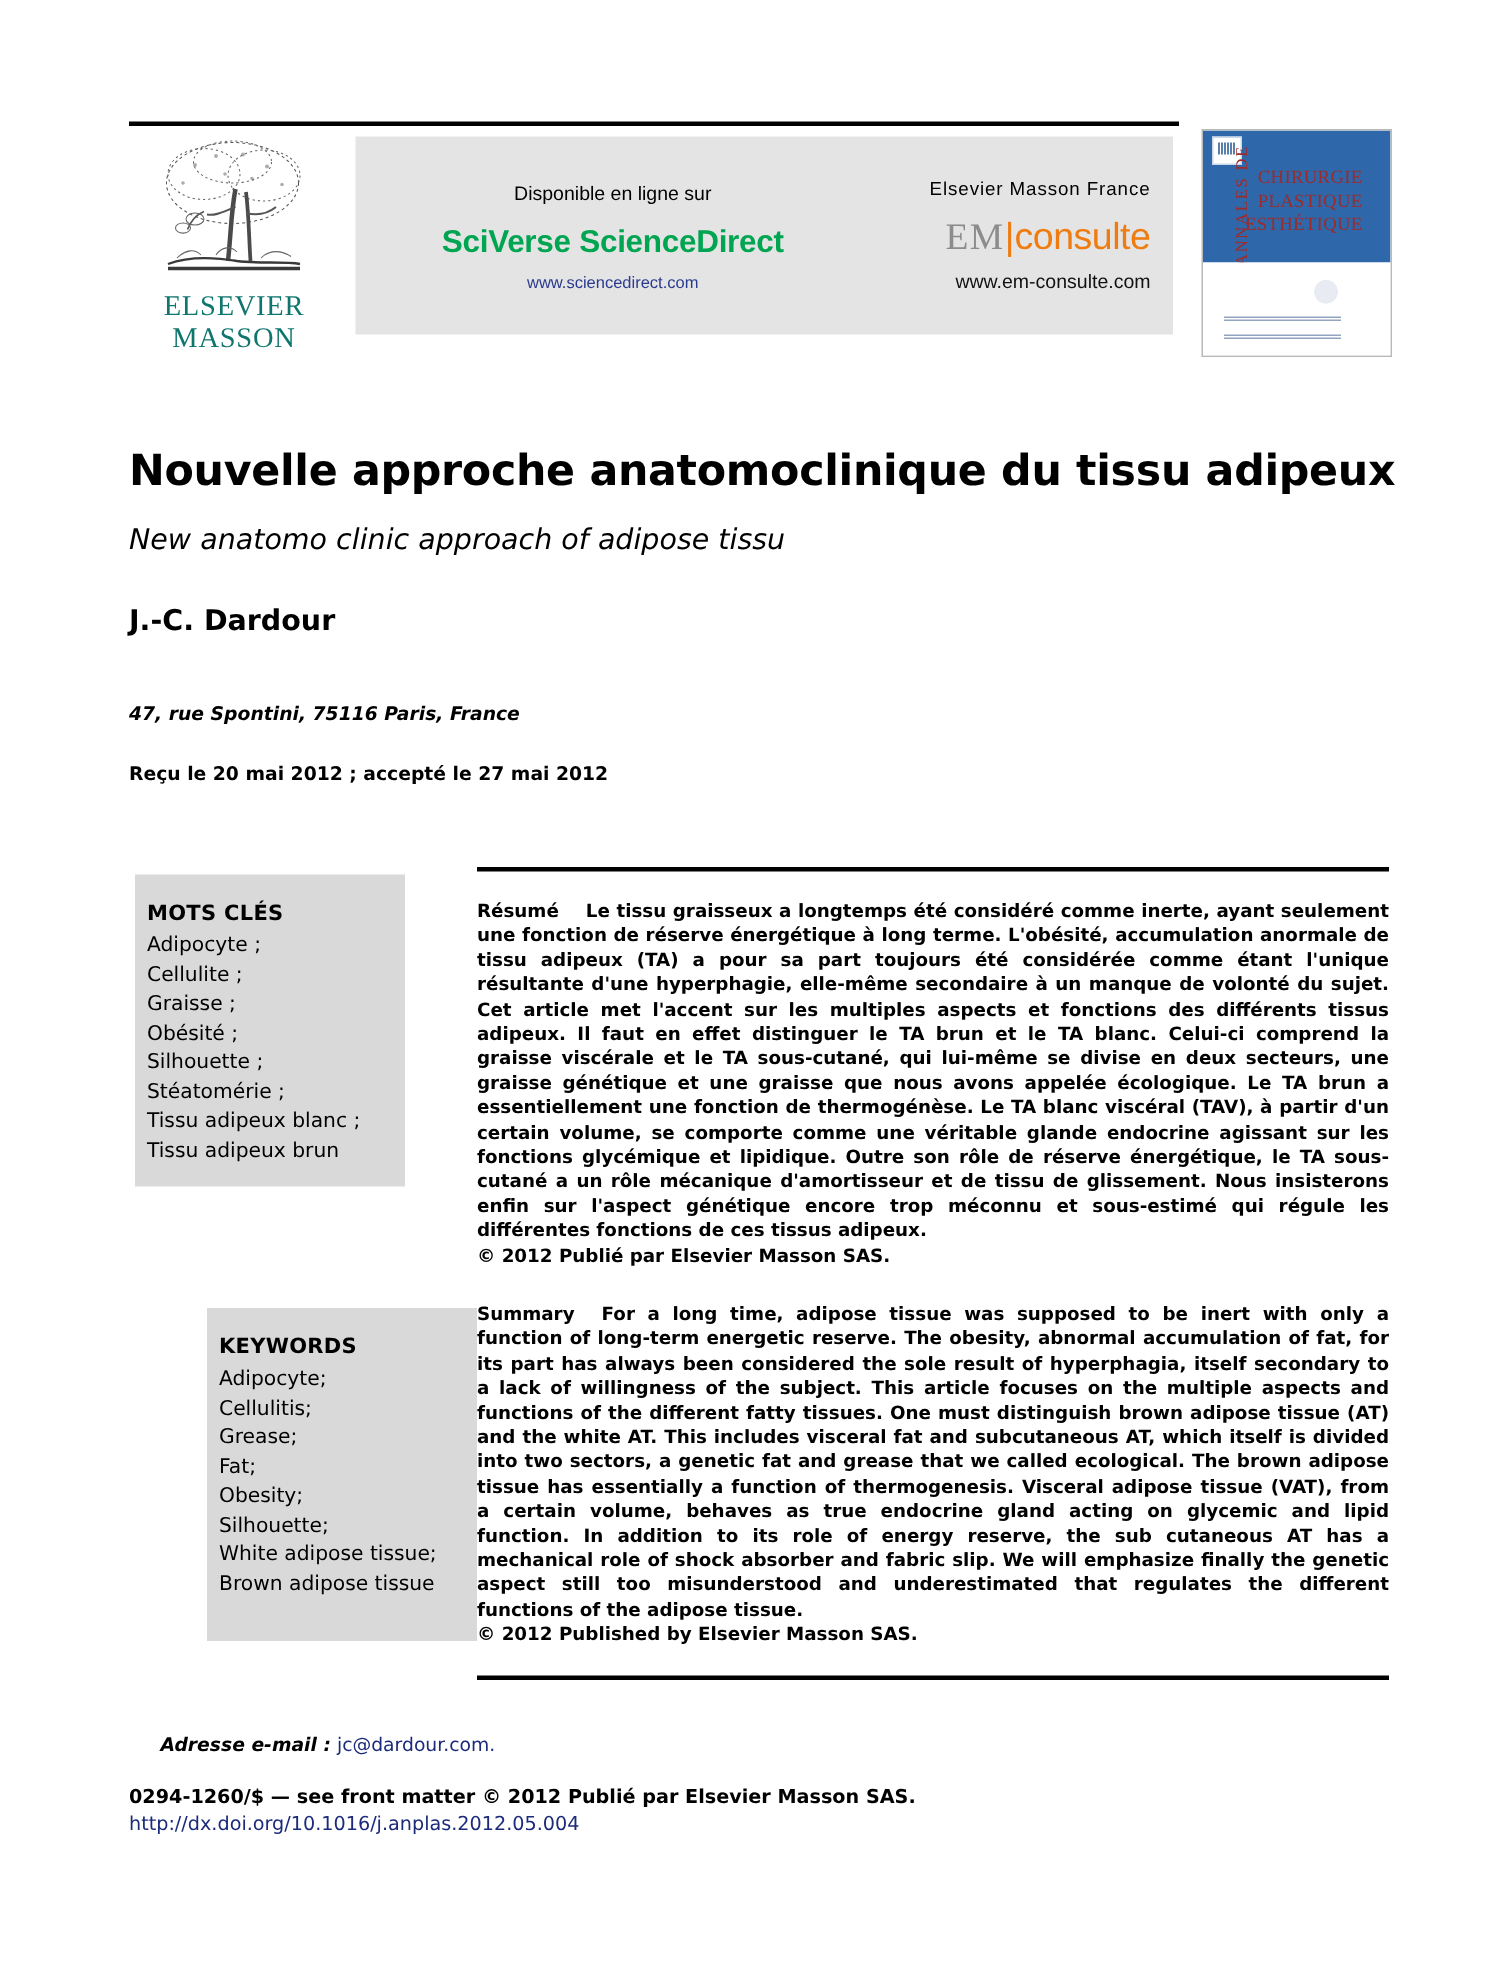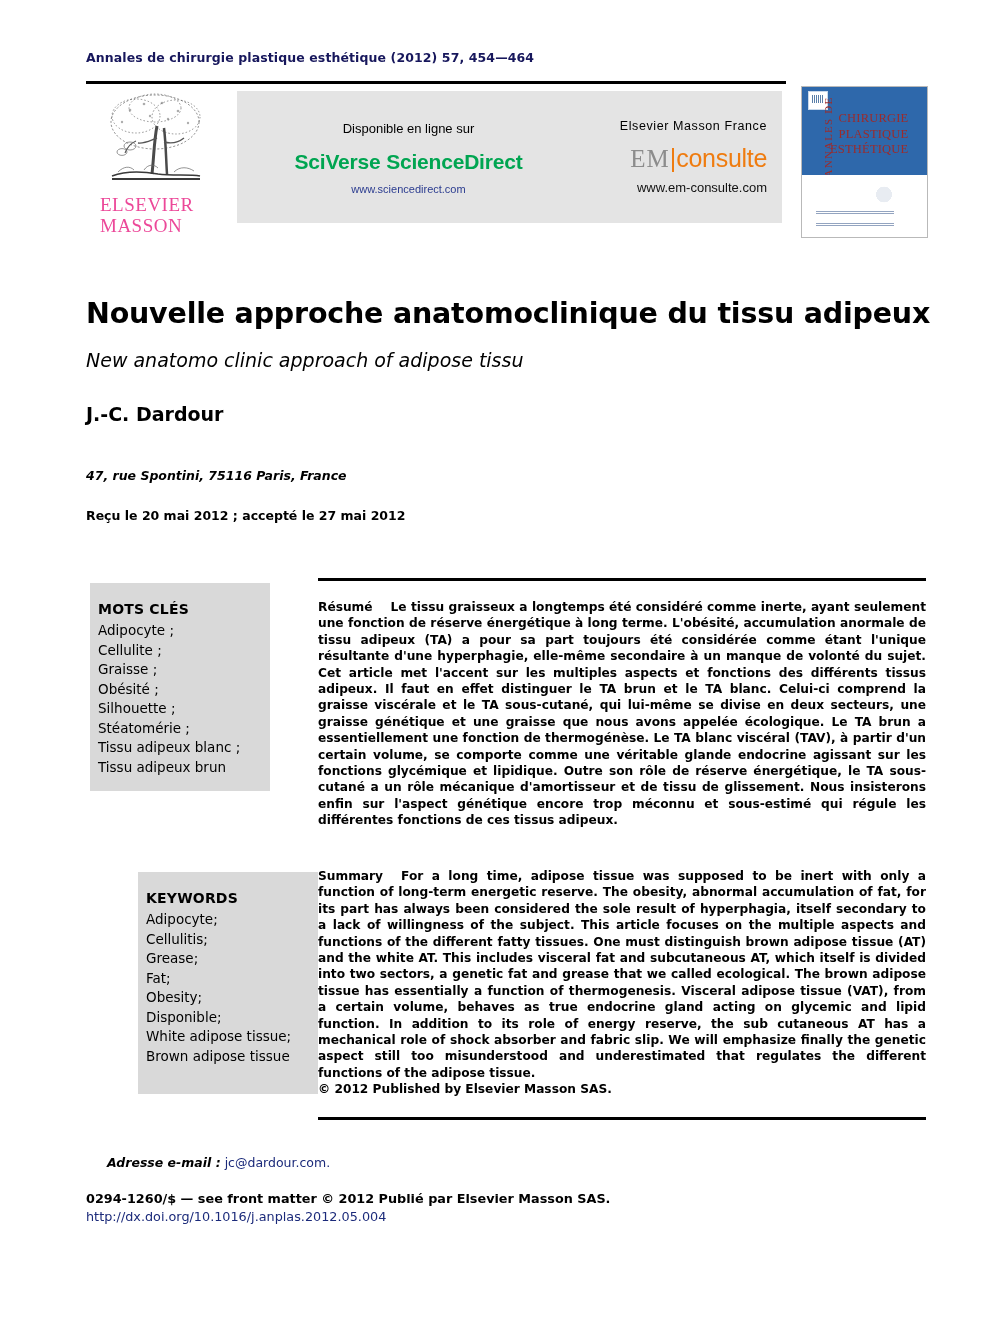--- a/index.html
+++ b/index.html
@@ -27,23 +27,23 @@
 
   
   .banner { position:absolute; left:86px; top:86px; width:840px; height:150px; }
 
   .elsevier-logo {
     position:absolute; left:14px; top:0px; width:122px; height:150px;
   }
   .tree-box { width:110px; height:108px; position:relative; }
   .elsevier-word {
     position:absolute; left:0; top:108px; width:112px;
-    text-align:left;
+    text-align:center;
     font-family:"Liberation Serif", serif;
-    color:#ec4899; font-size:19px; line-height:21px;
+    color:#0f766e; font-size:19px; line-height:21px;
     letter-spacing:.5px;
   }
 
   .grey-box {
     position:absolute; left:151px; top:5px;
     width:545px; height:132px;
     background:#e4e4e4;
   }
   .sd-block { position:absolute; left:39px; top:30px; width:265px; text-align:center; }
   .em-block { position:absolute; left:300px; top:28px; width:230px; text-align:right; }
@@ -186,21 +186,20 @@
     position:absolute; left:86px; top:1209px;
     font-family:"DejaVu Sans", sans-serif;
     font-size:12.8px; color:#1b2a7a;
   }
 </style>
 </head>
 <body>
 
 <div class="page">
 
-  <div class="journal-line">Annales de chirurgie plastique esthétique (2012) 57, 454—464</div>
   <div class="header-rule"></div>
 
   <div class="banner">
 
     <div class="elsevier-logo">
       <div class="tree-box">
         <svg width="110" height="108" viewBox="0 0 110 108">
           <g stroke="#3a3a3a" fill="none" stroke-width="0.7">
             <ellipse cx="55" cy="36" rx="44" ry="27" stroke="#555" stroke-dasharray="2 2"></ellipse>
             <ellipse cx="36" cy="30" rx="24" ry="17" stroke="#666" stroke-dasharray="1.5 2"></ellipse>
@@ -288,30 +287,31 @@
     <div class="kw-item">Graisse ;</div>
     <div class="kw-item">Obésité ;</div>
     <div class="kw-item">Silhouette ;</div>
     <div class="kw-item">Stéatomérie ;</div>
     <div class="kw-item">Tissu adipeux blanc ;</div>
     <div class="kw-item">Tissu adipeux brun</div>
   </div>
 
   <div class="abs fr">
     <span class="abs-label">Résumé</span><span class="abs-gap"></span><span>Le tissu graisseux a longtemps été considéré comme inerte, ayant seulement une fonction de réserve énergétique à long terme. L'obésité, accumulation anormale de tissu adipeux (TA) a pour sa part toujours été considérée comme étant l'unique résultante d'une hyperphagie, elle-même secondaire à un manque de volonté du sujet. Cet article met l'accent sur les multiples aspects et fonctions des différents tissus adipeux. Il faut en effet distinguer le TA brun et le TA blanc. Celui-ci comprend la graisse viscérale et le TA sous-cutané, qui lui-même se divise en deux secteurs, une graisse génétique et une graisse que nous avons appelée écologique. Le TA brun a essentiellement une fonction de thermogénèse. Le TA blanc viscéral (TAV), à partir d'un certain volume, se comporte comme une véritable glande endocrine agissant sur les fonctions glycémique et lipidique. Outre son rôle de réserve énergétique, le TA sous-cutané a un rôle mécanique d'amortisseur et de tissu de glissement. Nous insisterons enfin sur l'aspect génétique encore trop méconnu et sous-estimé qui régule les différentes fonctions de ces tissus adipeux.</span>
+    <span class="abs-copy">© 2012 Publié par Elsevier Masson SAS.</span>
   </div>
 
   <div class="kwbox en">
     <div class="kw-head">KEYWORDS</div>
     <div class="kw-item">Adipocyte;</div>
     <div class="kw-item">Cellulitis;</div>
     <div class="kw-item">Grease;</div>
     <div class="kw-item">Fat;</div>
     <div class="kw-item">Obesity;</div>
-    <div class="kw-item">Disponible;</div>
+    <div class="kw-item">Silhouette;</div>
     <div class="kw-item">White adipose tissue;</div>
     <div class="kw-item">Brown adipose tissue</div>
   </div>
 
   <div class="abs en">
     <span class="abs-label">Summary</span><span class="abs-gap"></span><span>For a long time, adipose tissue was supposed to be inert with only a function of long-term energetic reserve. The obesity, abnormal accumulation of fat, for its part has always been considered the sole result of hyperphagia, itself secondary to a lack of willingness of the subject. This article focuses on the multiple aspects and functions of the different fatty tissues. One must distinguish brown adipose tissue (AT) and the white AT. This includes visceral fat and subcutaneous AT, which itself is divided into two sectors, a genetic fat and grease that we called ecological. The brown adipose tissue has essentially a function of thermogenesis. Visceral adipose tissue (VAT), from a certain volume, behaves as true endocrine gland acting on glycemic and lipid function. In addition to its role of energy reserve, the sub cutaneous AT has a mechanical role of shock absorber and fabric slip. We will emphasize finally the genetic aspect still too misunderstood and underestimated that regulates the different functions of the adipose tissue.</span>
     <span class="abs-copy">© 2012 Published by Elsevier Masson SAS.</span>
   </div>
 
   <div class="rule-bottom"></div>

